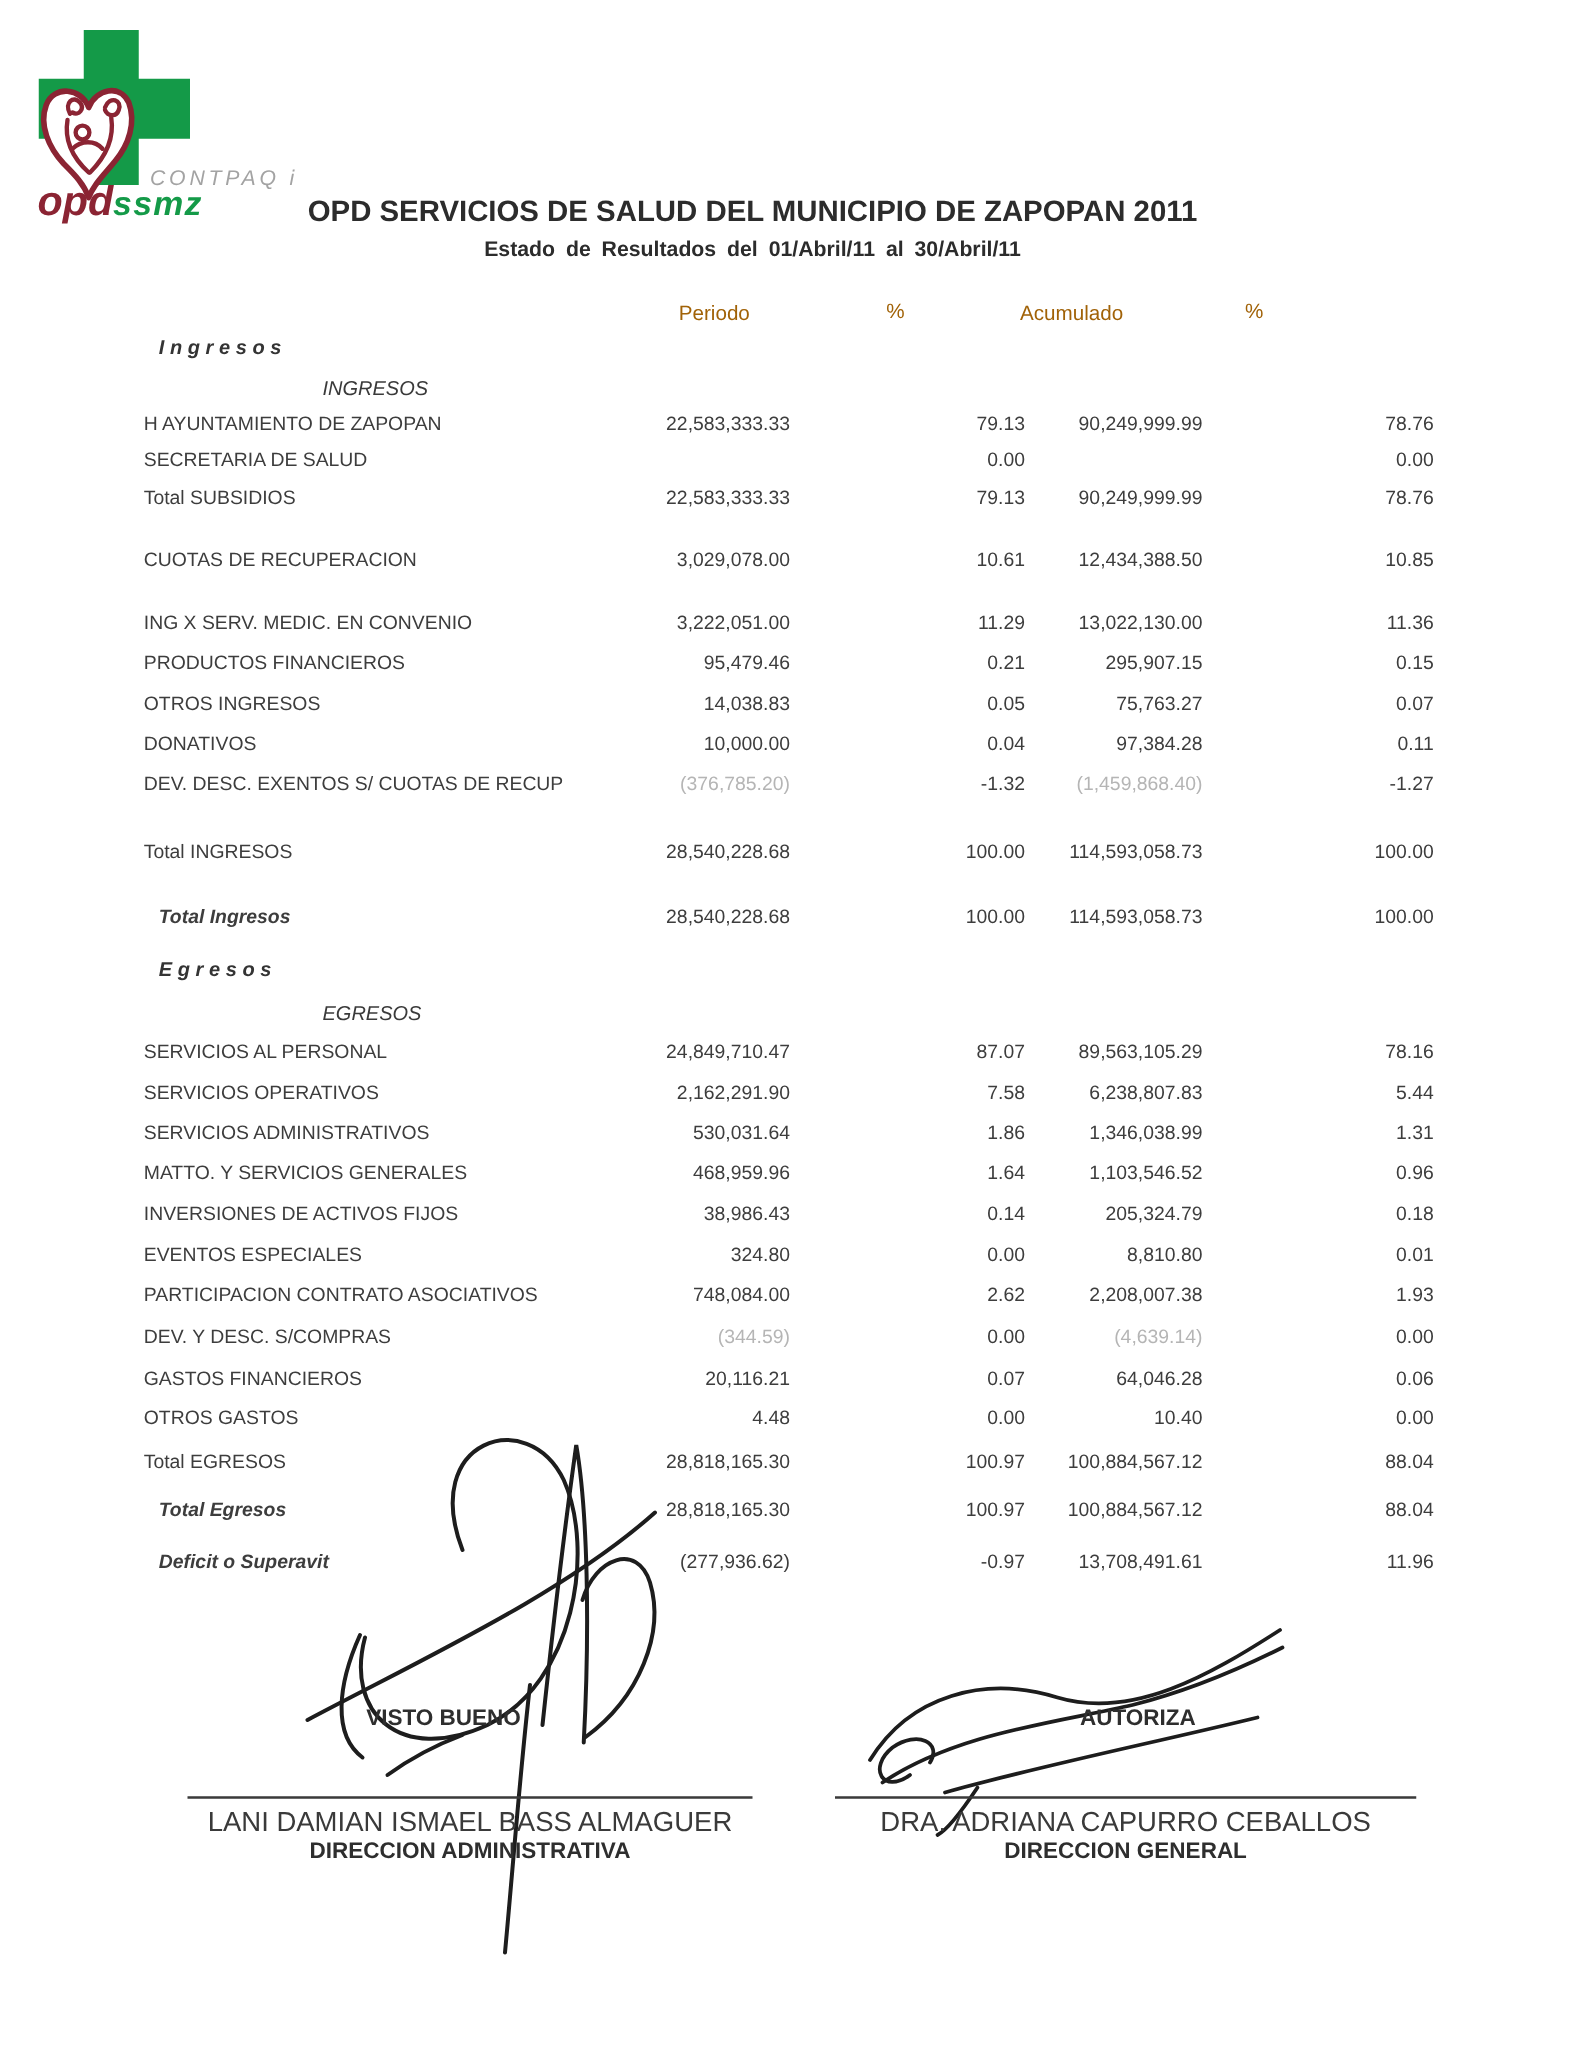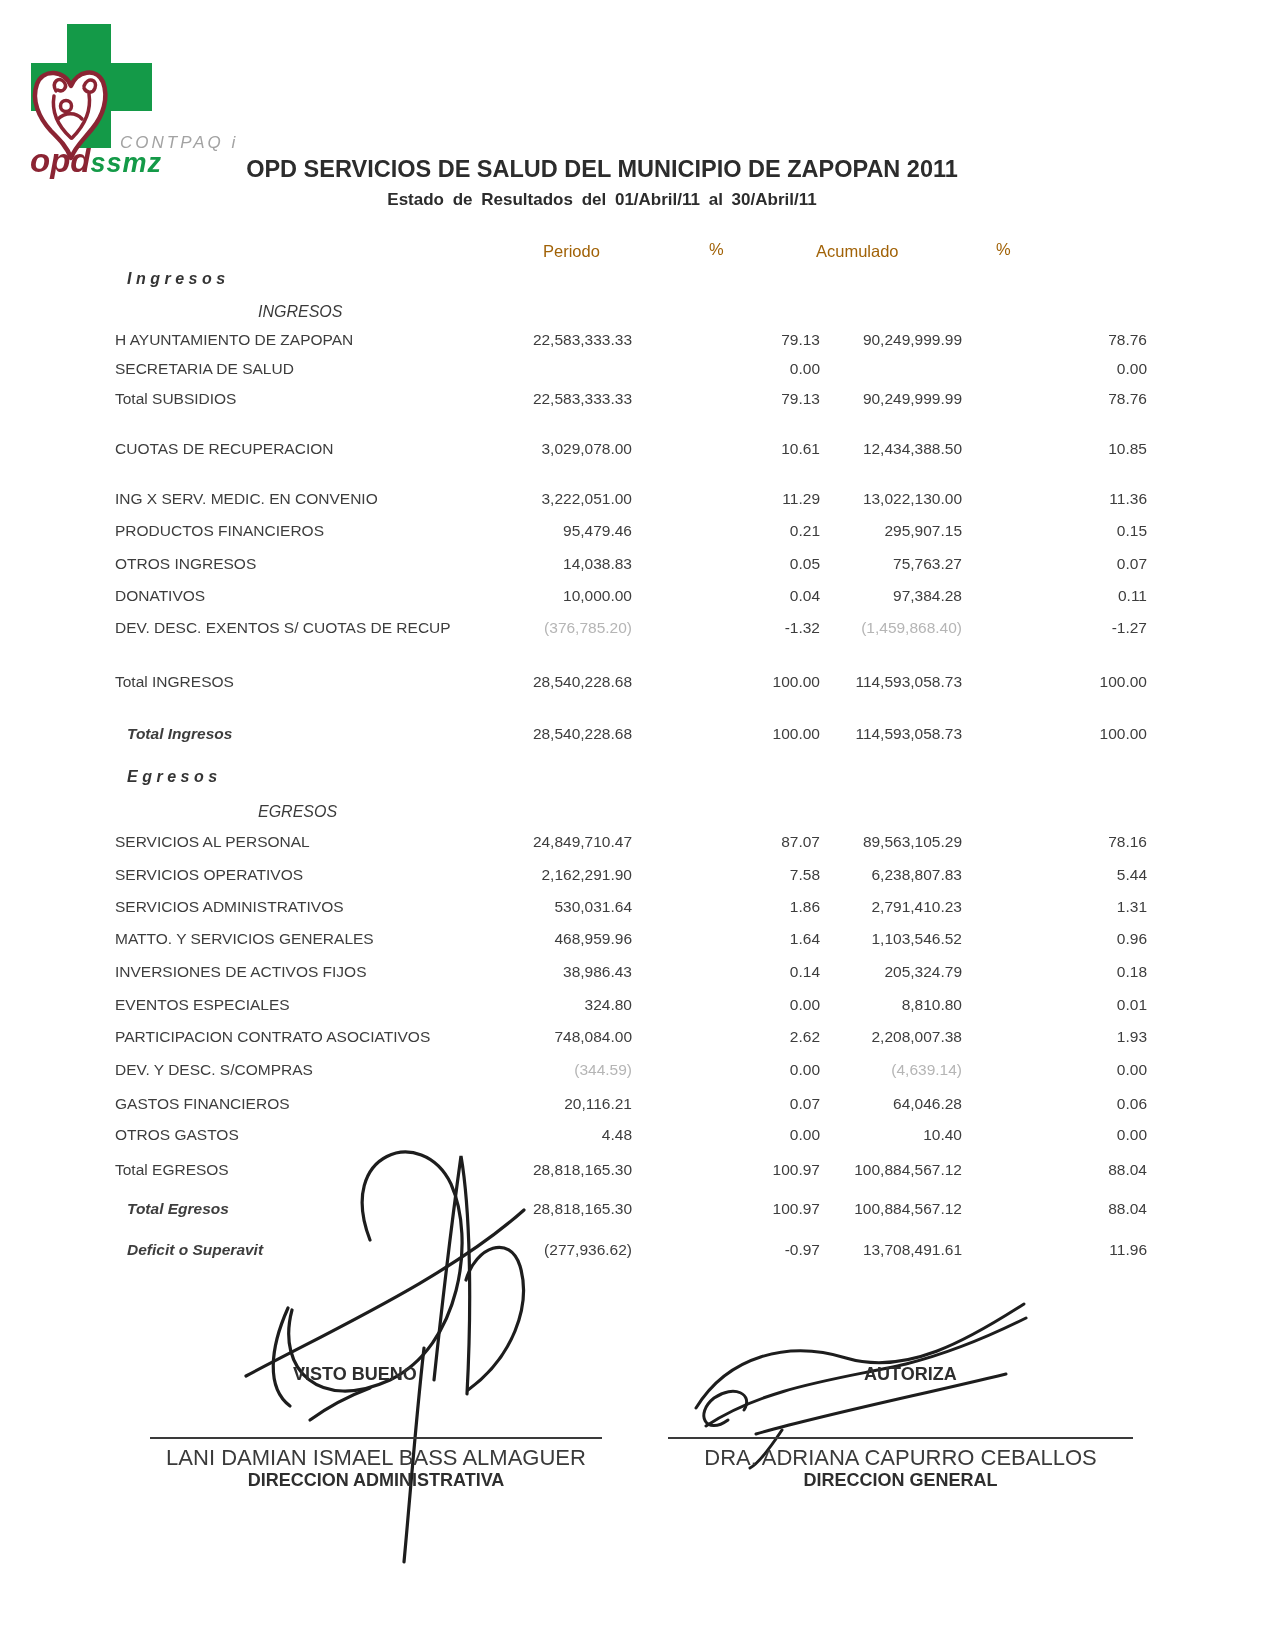--- a/index.html
+++ b/index.html
@@ -191,21 +191,21 @@
         <div class="c-label">SERVICIOS OPERATIVOS</div>
         <div class="c-periodo">2,162,291.90</div>
         <div class="c-pct">7.58</div>
         <div class="c-acum">6,238,807.83</div>
         <div class="c-pct2">5.44</div>
       </div>
       <div class="row item" style="margin-top: 10px;">
         <div class="c-label">SERVICIOS ADMINISTRATIVOS</div>
         <div class="c-periodo">530,031.64</div>
         <div class="c-pct">1.86</div>
-        <div class="c-acum">2,791,410.23</div>
+        <div class="c-acum">1,346,038.99</div>
         <div class="c-pct2">1.31</div>
       </div>
       <div class="row item" style="margin-top: 10px;">
         <div class="c-label">MATTO. Y SERVICIOS GENERALES</div>
         <div class="c-periodo">468,959.96</div>
         <div class="c-pct">1.64</div>
         <div class="c-acum">1,103,546.52</div>
         <div class="c-pct2">0.96</div>
       </div>
       <div class="row item" style="margin-top: 11px;">

